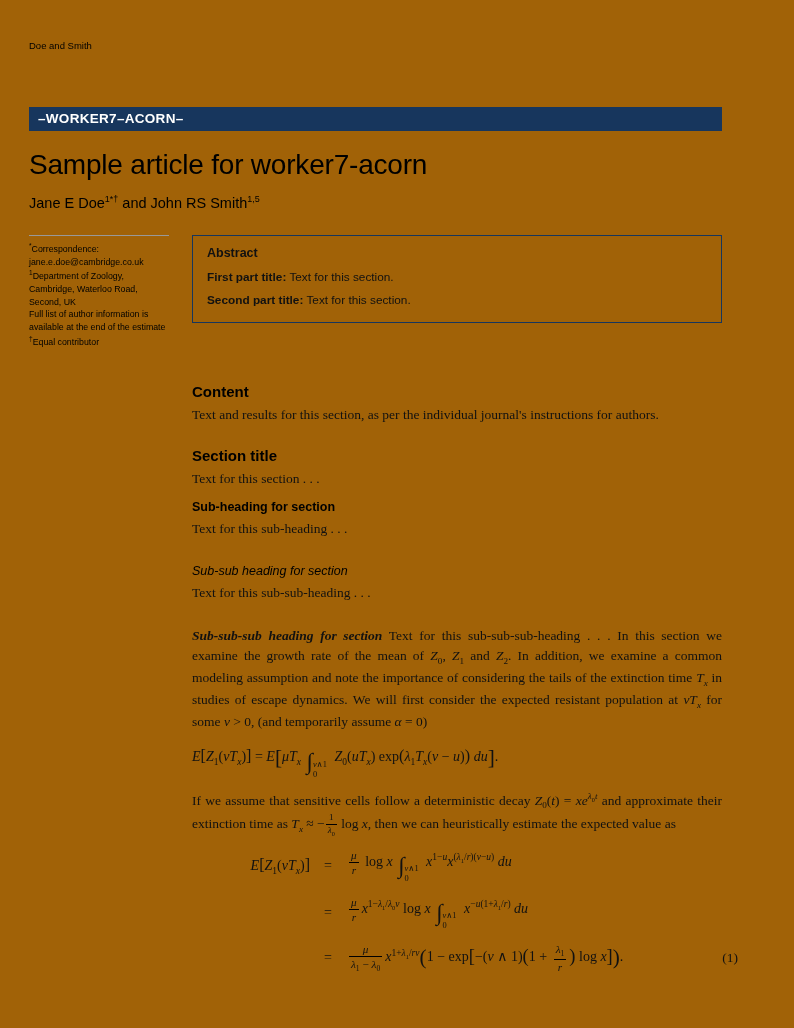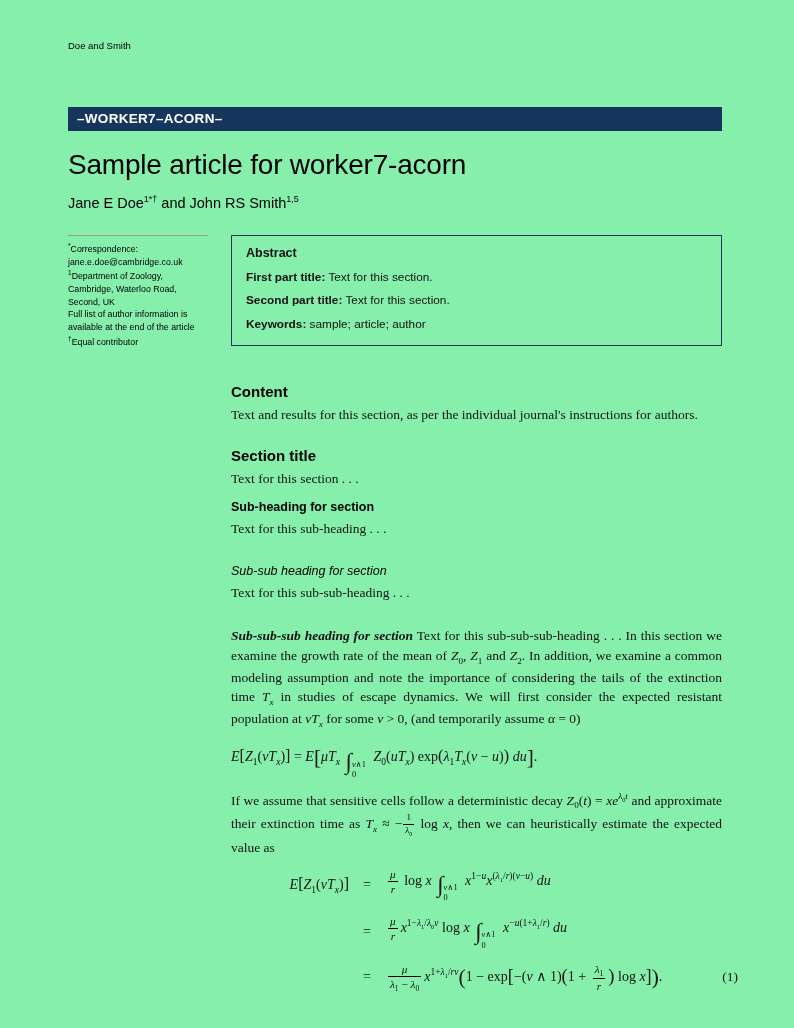--- a/index.html
+++ b/index.html
@@ -1,18 +1,18 @@
 <!DOCTYPE html>
 <html style="--navy: #17365D;"><head>
 <meta charset="utf-8">
 <style>
   * { margin:0; padding:0; box-sizing:border-box; }
   html,body { background:#ffffff; }
   body { width:794px; height:1028px; font-family:"Liberation Serif", serif; color:#111; }
-  .page { width:794px; height:1028px; padding:36px 72px 0 68px; position:relative; overflow:hidden; background:#86efac; }
+  .page { width:794px; height:1028px; padding:36px 72px 0 29px; position:relative; overflow:hidden; background:#a16207; }
 
   .running-head { font-family:"Liberation Sans", sans-serif; font-size:9.5px; color:#000; margin-top:4px; }
 
   .banner { margin-top:56px; background:var(--navy,#17365D); color:#fff;
             font-family:"Liberation Sans", sans-serif; font-weight:bold;
             font-size:13.5px; padding:4px 9px 5px; letter-spacing:0.3px; }
 
   .title { font-family:"Liberation Sans", sans-serif; font-weight:normal;
            font-size:28px; margin-top:18px; letter-spacing:-0.2px; color:#000; }
 
@@ -81,36 +81,33 @@
   <div class="authors">Jane E Doe<sup>1*†</sup> and John RS Smith<sup>1,5</sup></div>
 
   <div class="two-col">
     <aside class="sidebar">
       <div><sup>*</sup>Correspondence:</div>
       <div>jane.e.doe@cambridge.co.uk</div>
       <div><sup>1</sup>Department of Zoology,</div>
       <div>Cambridge, Waterloo Road,</div>
       <div>Second, UK</div>
       <div>Full list of author information is</div>
-      <div>available at the end of the article</div>
+      <div>available at the end of the estimate</div>
       <div><sup>†</sup>Equal contributor</div>
     </aside>
 
     <div class="col-gap"></div>
 
     <section class="abstract-box">
       <div class="abstract-heading">Abstract</div>
       <p class="abstract-row">
         <span class="lbl">First part title:</span><span> Text for this section.</span>
       </p>
       <p class="abstract-row">
         <span class="lbl">Second part title:</span><span> Text for this section.</span>
-      </p>
-      <p class="abstract-row">
-        <span class="lbl">Keywords:</span><span> sample; article; author</span>
       </p>
     </section>
   </div>
 
   <main class="main-col">
 
     <h2 class="sec-h first">Content</h2>
     <p class="body-text">Text and results for this section, as per the individual journal's instructions for authors.</p>
 
     <h2 class="sec-h later">Section title</h2>

